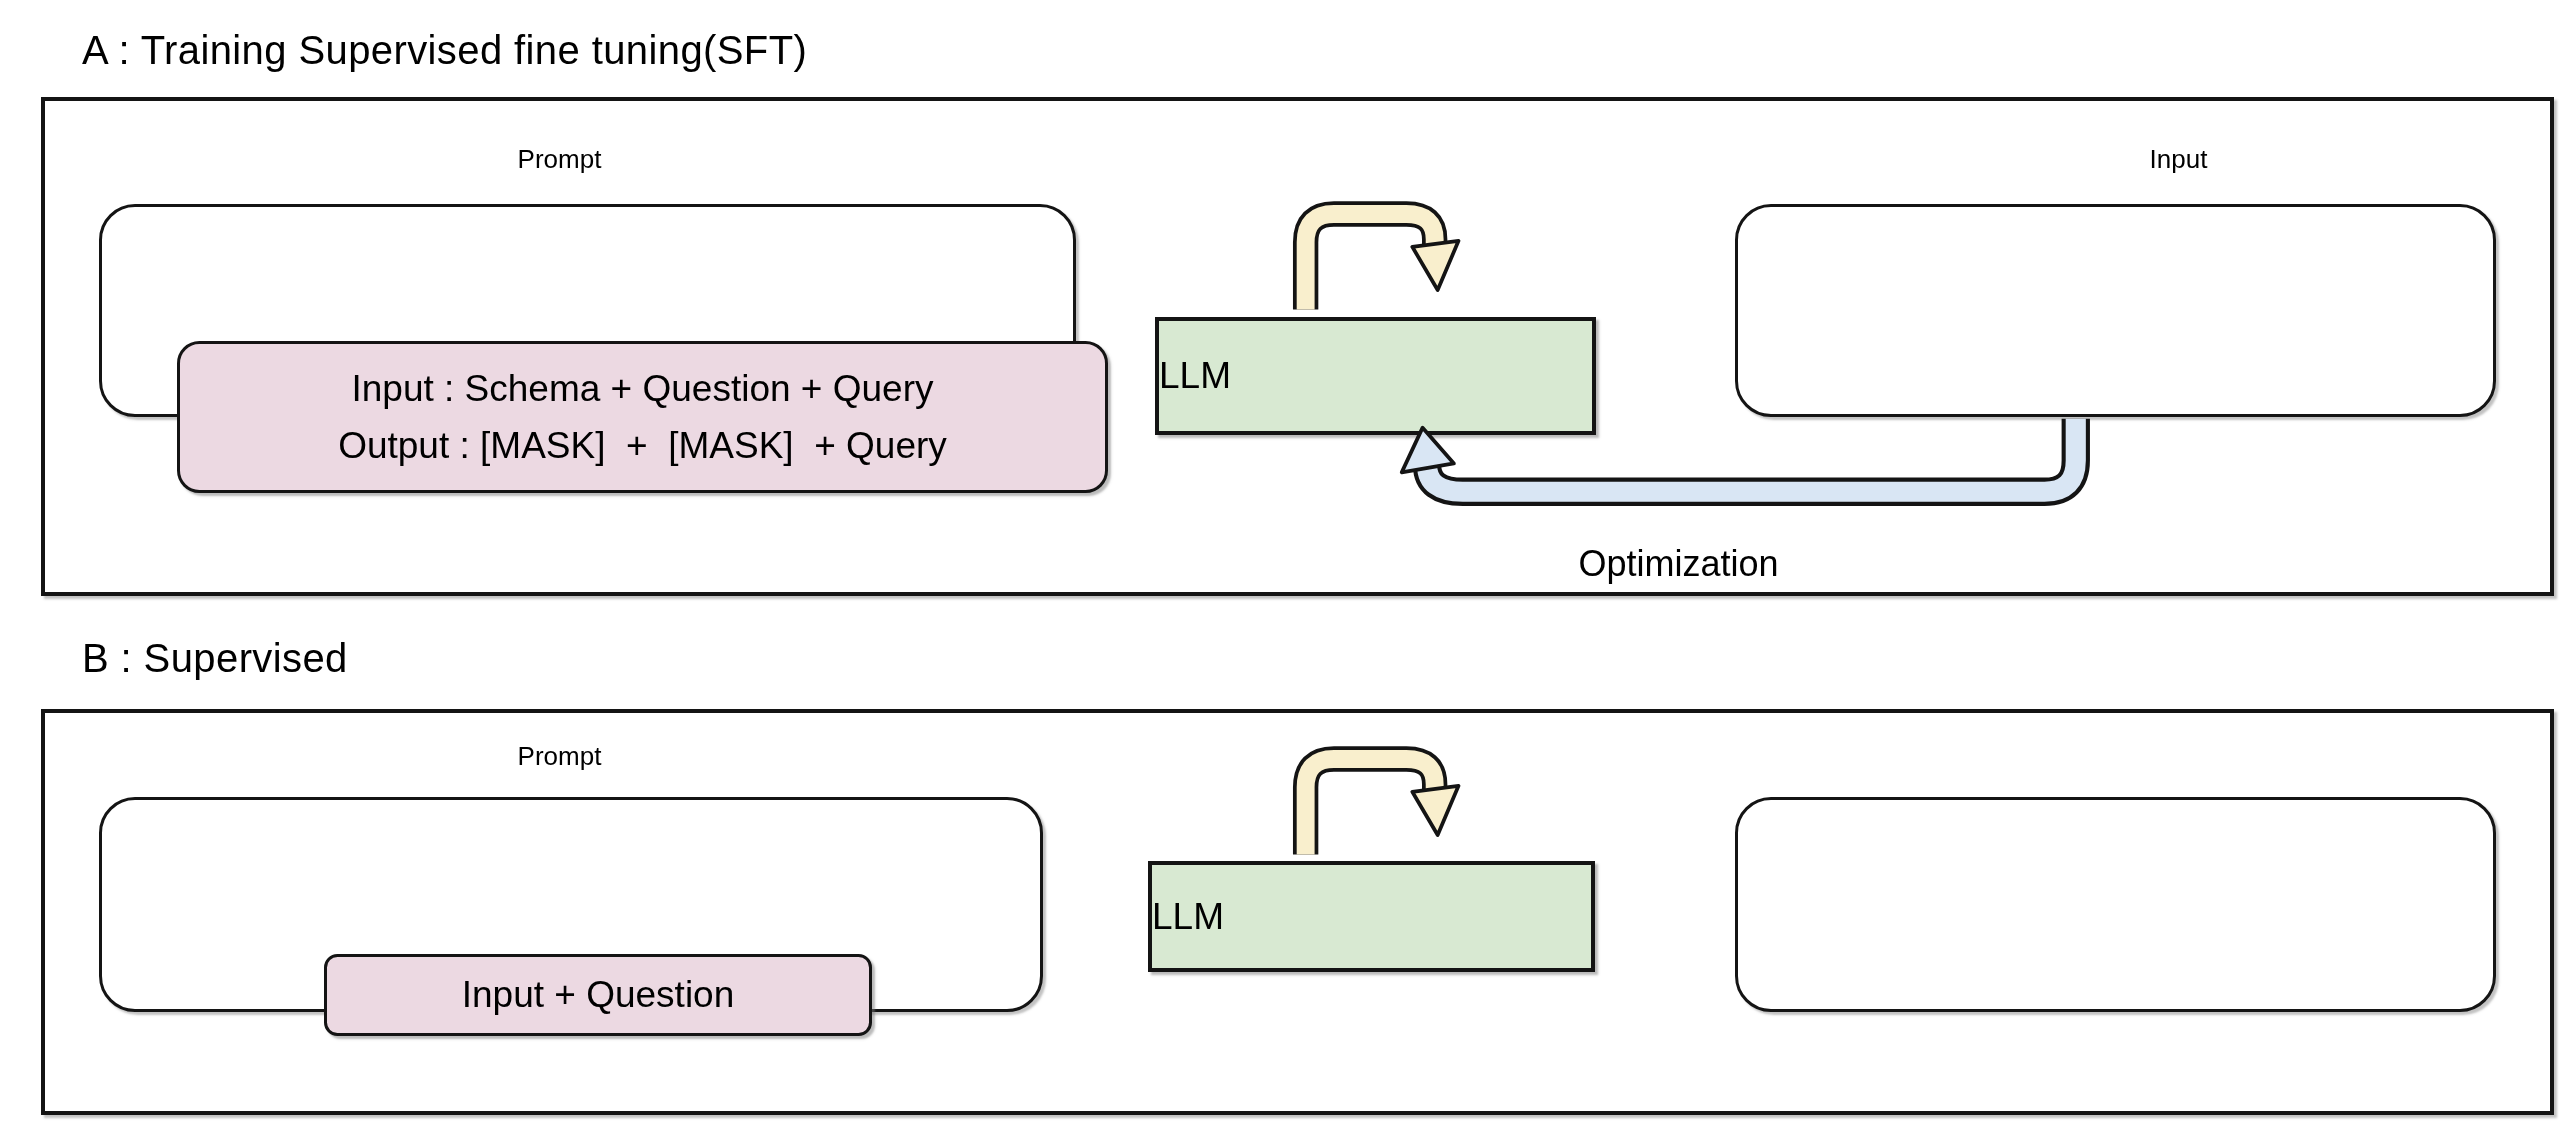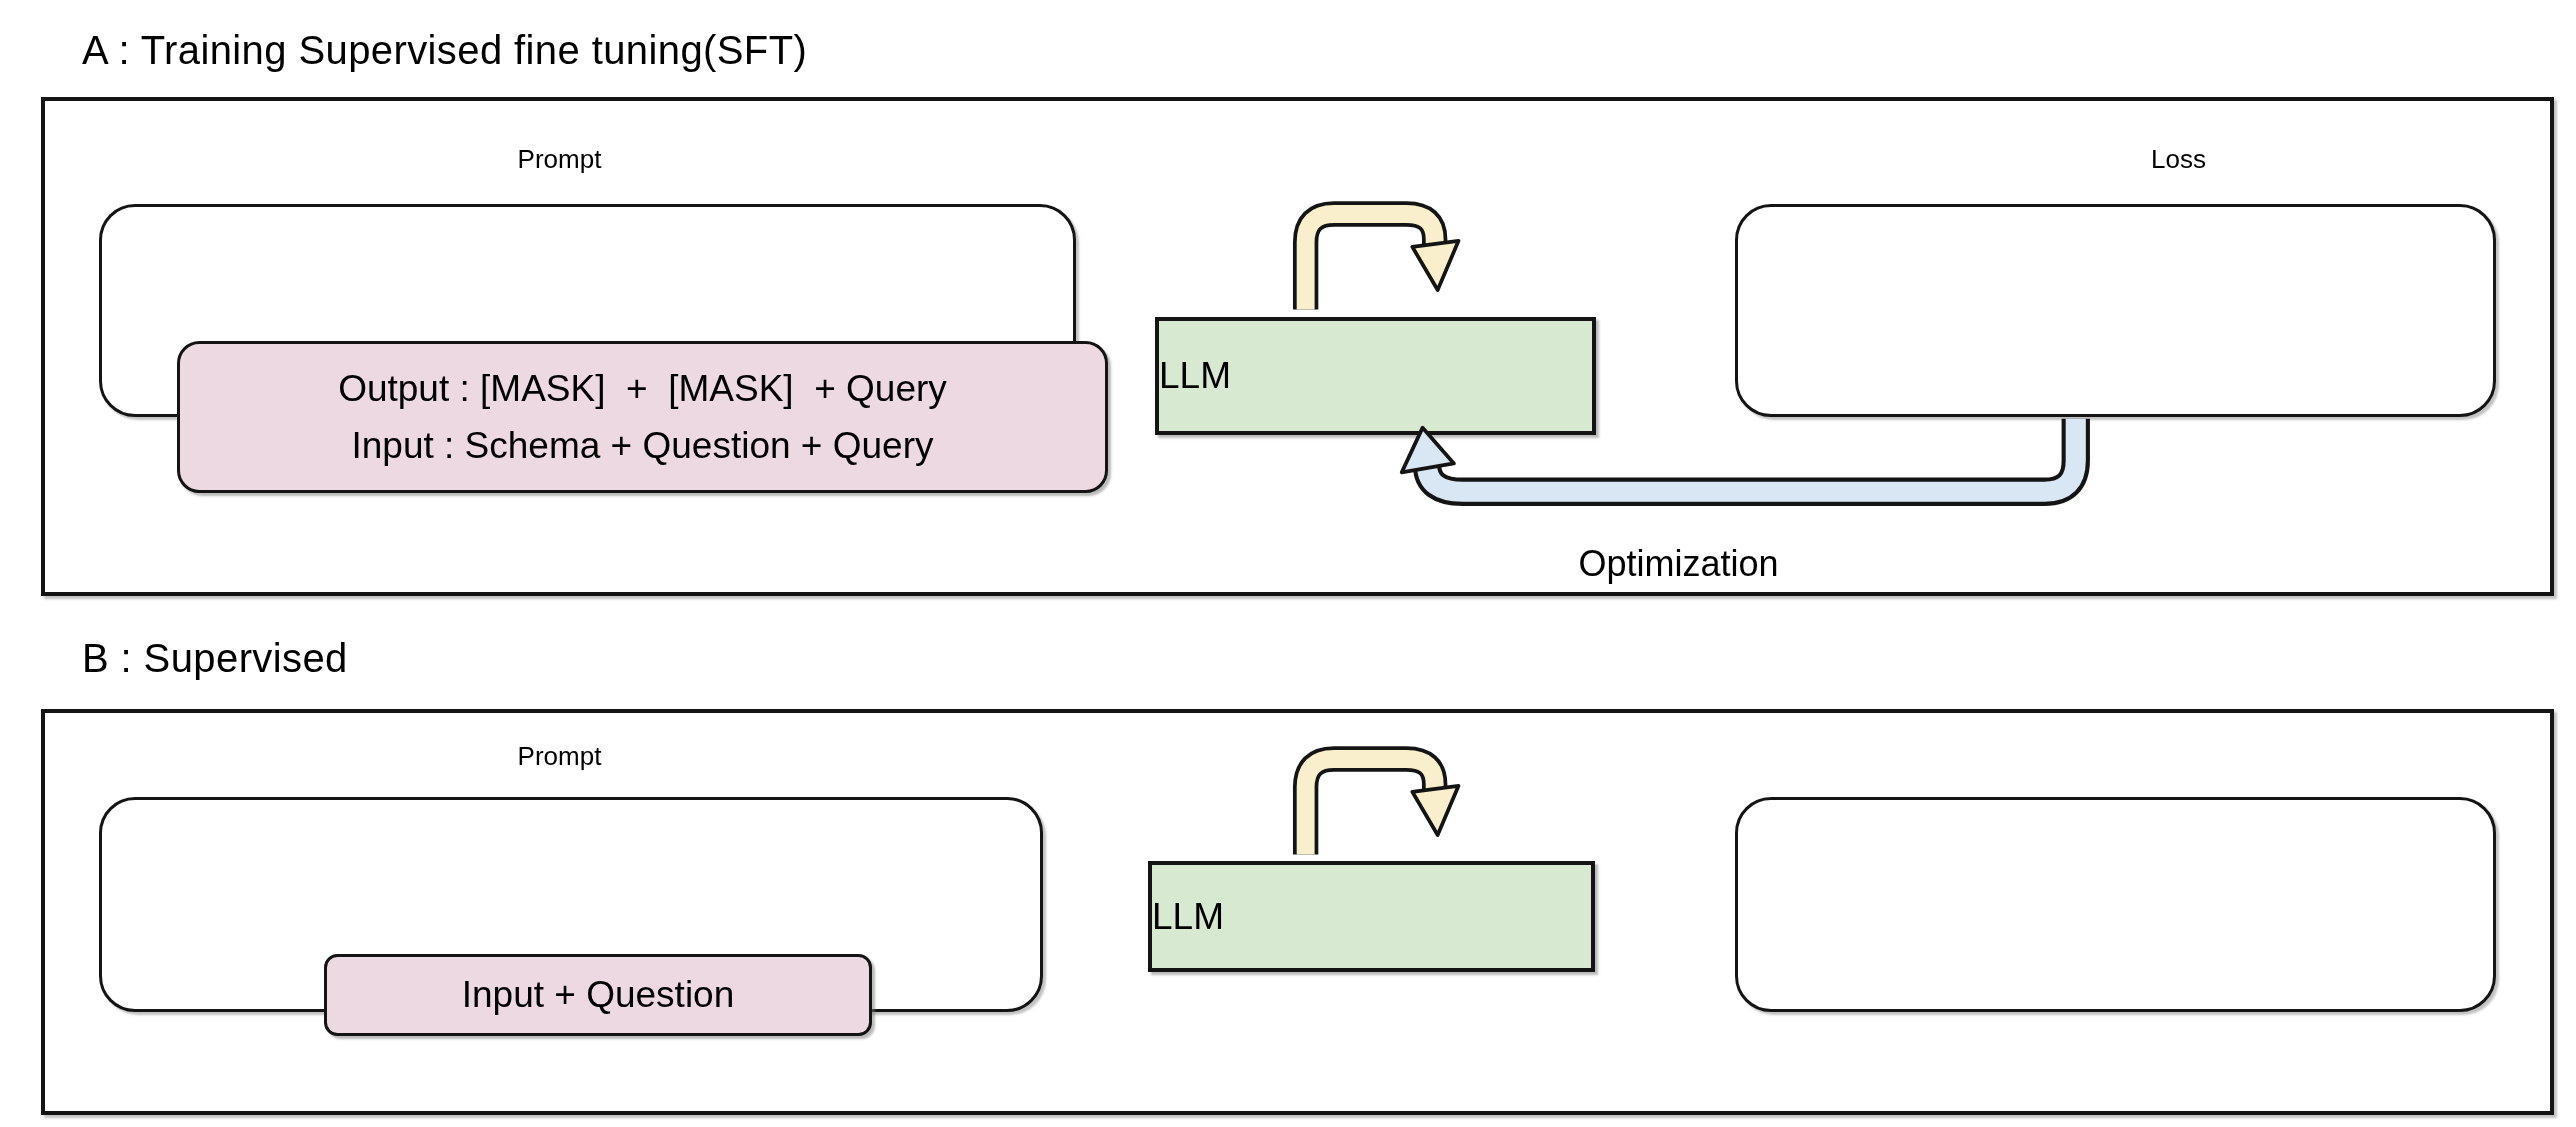--- a/index.html
+++ b/index.html
@@ -54,36 +54,36 @@
 <div class="page">
 
   <div class="section-title title-a">A : Training Supervised fine tuning(SFT)</div>
 
   <div class="panel panel-a">
 
     <div class="box-label lbl-prompt-a">Prompt</div>
 
     <div class="container white-a">
       <div class="chip pink chip-a-prompt">
+        <div class="pre">Input : Schema + Question + Query</div>
         <div class="pre">Output : [MASK]  +  [MASK]  + Query</div>
-        <div class="pre">Input : Schema + Question + Query</div>
       </div>
     </div>
 
     <svg class="arrow loop-a" viewBox="0 0 240 150">
       <path class="tube-outline" stroke-width="34" d="M25,148 L25,58 Q25,20 63,20 L160,20 Q198,20 198,54 L198,66"></path>
       <path class="tube-yellow" stroke-width="24" d="M25,148 L25,58 Q25,20 63,20 L160,20 Q198,20 198,54 L198,66"></path>
       <polygon class="head-yellow" points="168,64 230,56 202,122"></polygon>
     </svg>
 
     <div class="llm llm-a">
       <span>LLM</span>
     </div>
 
-    <div class="box-label lbl-loss">Loss</div>
+    <div class="box-label lbl-loss">Input</div>
 
     <div class="container white-loss">
       
     </div>
 
     <svg class="arrow fb-arrow" viewBox="0 0 1030 155">
       <path class="tube-outline" stroke-width="38" d="M968,2 L968,58 Q968,100 926,100 L146,100 Q98,100 98,64"></path>
       <path class="tube-blue" stroke-width="27" d="M968,2 L968,58 Q968,100 926,100 L146,100 Q98,100 98,64"></path>
       <polygon class="head-blue" points="64,74 134,62 92,14"></polygon>
     </svg>

